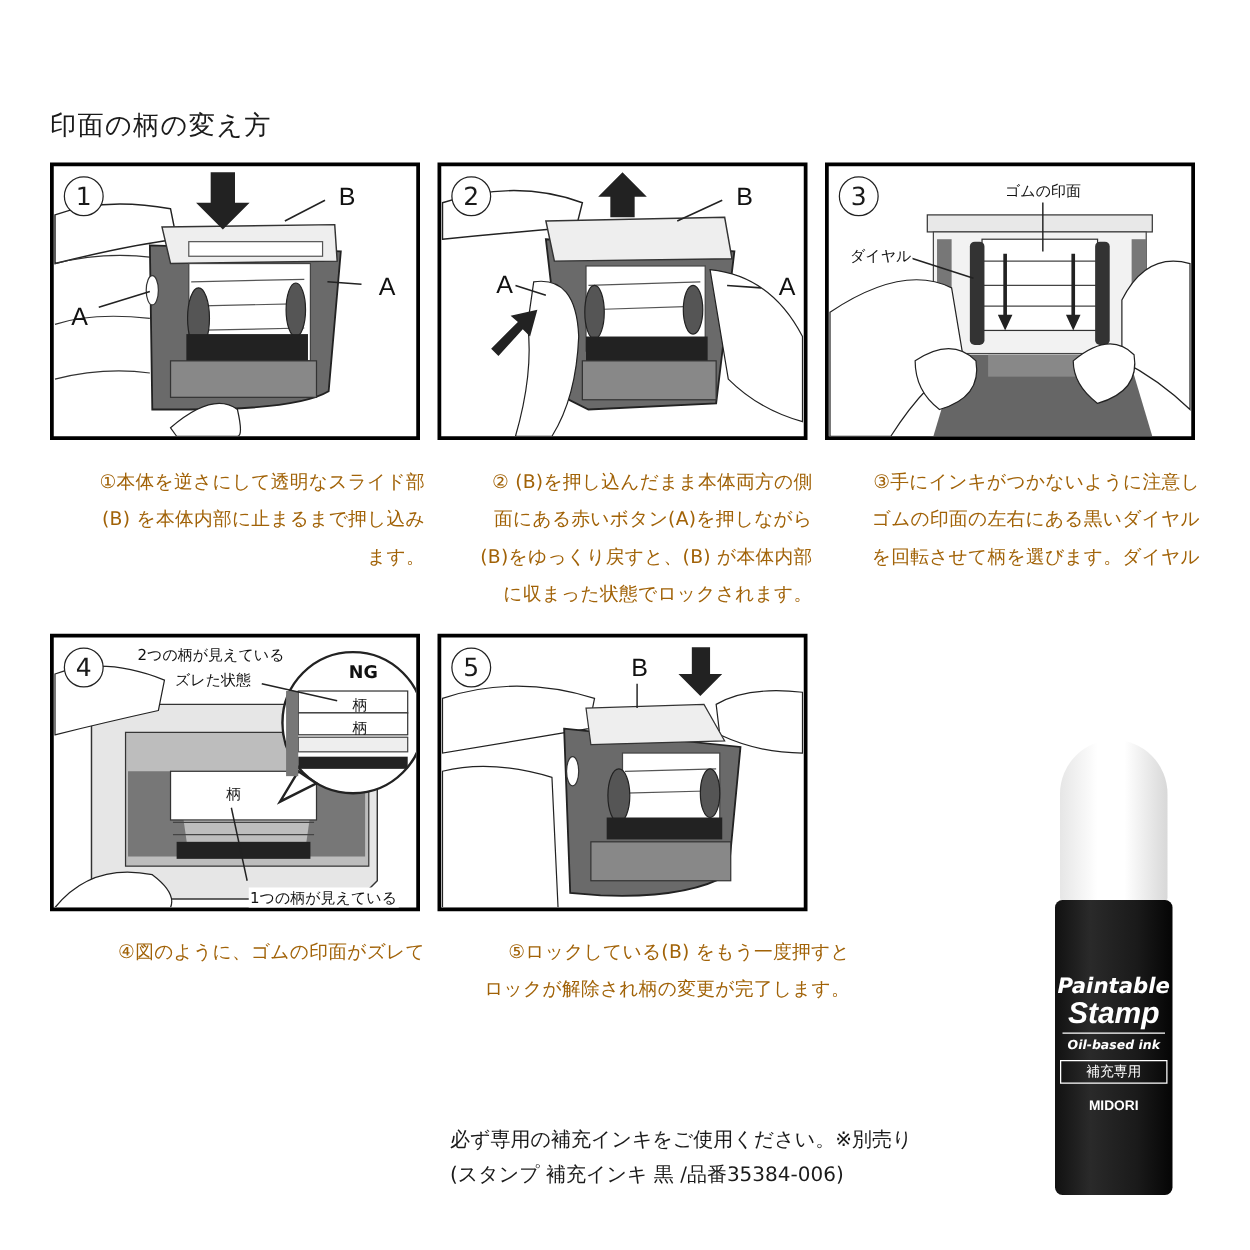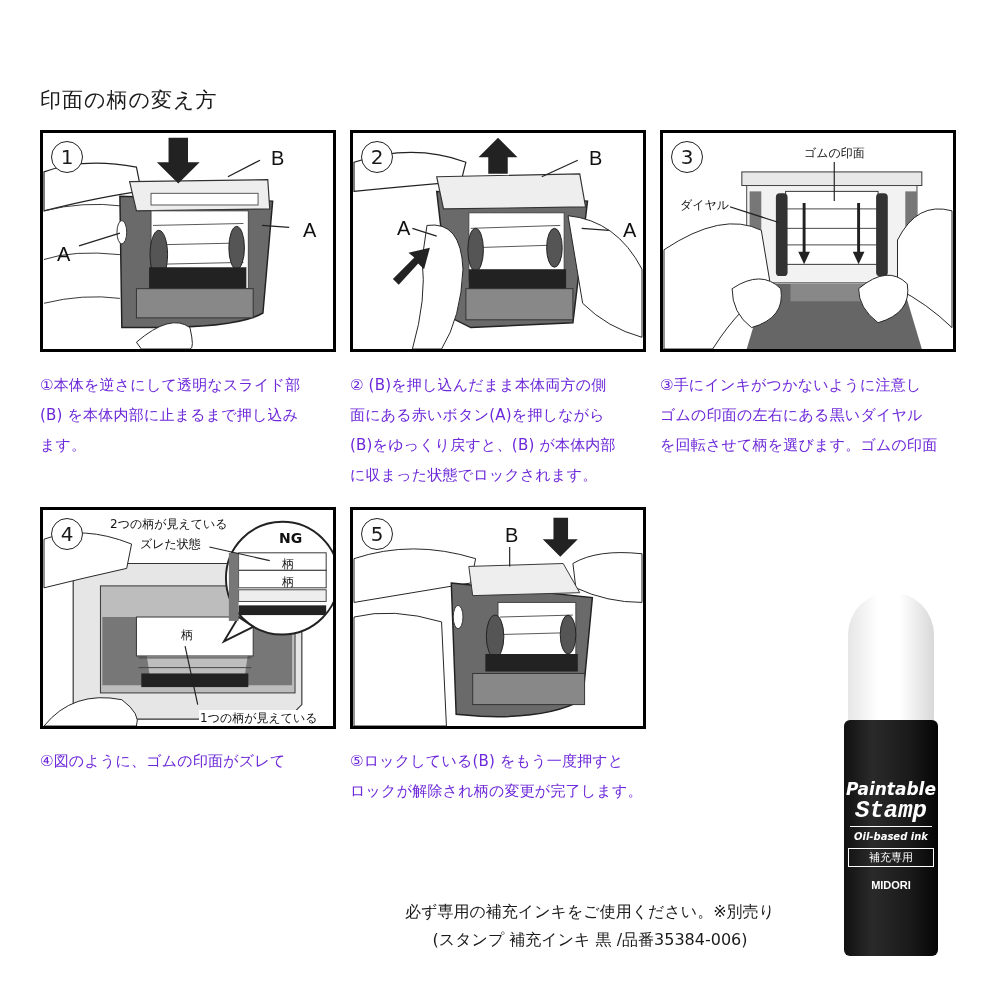--- a/index.html
+++ b/index.html
@@ -5,29 +5,29 @@
   html,body{margin:0;padding:0;background:#fff;}
   body{width:1000px;height:1000px;position:relative;overflow:hidden;
        font-family:"DejaVu Sans","Liberation Sans",sans-serif;color:#1a1a1a;}
   .title{position:absolute;left:40px;top:86px;font-size:21px;letter-spacing:1px;}
   .panel{position:absolute;width:296px;height:222px;border:3px solid #000;background:#fff;overflow:hidden;box-sizing:border-box;}
   .panel svg{position:absolute;left:0;top:0;width:100%;height:100%;}
   .num{position:absolute;left:8px;top:8px;width:30px;height:30px;border:1.5px solid #222;border-radius:50%;
        background:#fff;font-size:20px;line-height:30px;text-align:center;z-index:3;}
   .lbl{position:absolute;font-size:20px;font-family:"Liberation Sans",sans-serif;z-index:3;color:#111;}
   .slbl{position:absolute;font-size:12px;z-index:3;color:#111;background:#fff;padding:0 1px;white-space:nowrap;}
-  .desc{position:absolute;font-size:15px;line-height:30px;width:300px;color:#6d28d9;letter-spacing:0.2px;}
-  .note{position:absolute;font-size:16px;line-height:28px;text-align:center;color:#1a1a1a;}
+  .desc{position:absolute;font-size:15px;line-height:30px;width:300px;color:#a16207;letter-spacing:0.2px;text-align:right;}
+  .note{position:absolute;font-size:16px;line-height:28px;text-align:left;color:#1a1a1a;}
   .bottle{position:absolute;left:842px;top:592px;width:98px;height:364px;}
   .cap{position:absolute;left:6px;top:0;width:86px;height:130px;border-radius:43px 43px 4px 4px;
        background:linear-gradient(90deg,#e6e6e6,#fff 35%,#fff 60%,#d8d8d8);}
   .body{position:absolute;left:2px;top:128px;width:94px;height:236px;border-radius:6px;
         background:linear-gradient(90deg,#111,#2a2a2a 30%,#1a1a1a 70%,#050505);color:#fff;text-align:center;}
   .b1{margin-top:60px;font-size:17px;font-style:italic;font-weight:bold;font-family:"DejaVu Sans",sans-serif;line-height:18px;}
-  .b2{font-size:24px;font-style:italic;font-weight:bold;font-family:Liberation Mono, monospace;line-height:26px;border-bottom:1.5px solid #fff;margin:0 6px;padding-bottom:2px;}
+  .b2{font-size:24px;font-style:italic;font-weight:bold;font-family:Liberation Sans, sans-serif;line-height:26px;border-bottom:1.5px solid #fff;margin:0 6px;padding-bottom:2px;}
   .b3{font-size:10px;font-style:italic;font-weight:bold;margin-top:4px;}
   .b4{display:inline-block;margin-top:6px;border:1.5px solid #fff;font-size:11px;padding:1px 20px;}
   .b5{margin-top:12px;font-size:11px;font-weight:bold;font-family:"Liberation Sans",sans-serif;}
 </style>
 </head>
 <body>
 
 <div class="title">印面の柄の変え方</div>
 
 <div class="panel" style="left:40px;top:130px;">
@@ -119,21 +119,21 @@
 </div>
 <div class="desc" style="left:350px;top:370px;">
   <div>② (B)を押し込んだまま本体両方の側</div>
   <div>面にある赤いボタン(A)を押しながら</div>
   <div>(B)をゆっくり戻すと、(B) が本体内部</div>
   <div>に収まった状態でロックされます。</div>
 </div>
 <div class="desc" style="left:660px;top:370px;">
   <div>③手にインキがつかないように注意し</div>
   <div>ゴムの印面の左右にある黒いダイヤル</div>
-  <div>を回転させて柄を選びます。ゴムの印面</div>
+  <div>を回転させて柄を選びます。ダイヤル</div>
 </div>
 
 <div class="panel" style="left:40px;top:507px;">
   <div class="num">4</div>
   <svg viewBox="0 0 296 222">
     <path d="M30 55 L265 55 L265 200 L250 215 L45 215 L30 200Z" fill="#e6e6e6" stroke="#333" stroke-width="1.2"></path>
     <rect x="58" y="78" width="200" height="110" fill="#bdbdbd" stroke="#333"></rect>
     <path d="M60 110 L100 110 L110 180 L60 180Z" fill="#777"></path>
       <path d="M215 110 L255 110 L255 180 L205 180Z" fill="#777"></path>
     <rect x="95" y="110" width="120" height="40" fill="#fff" stroke="#333"></rect>

